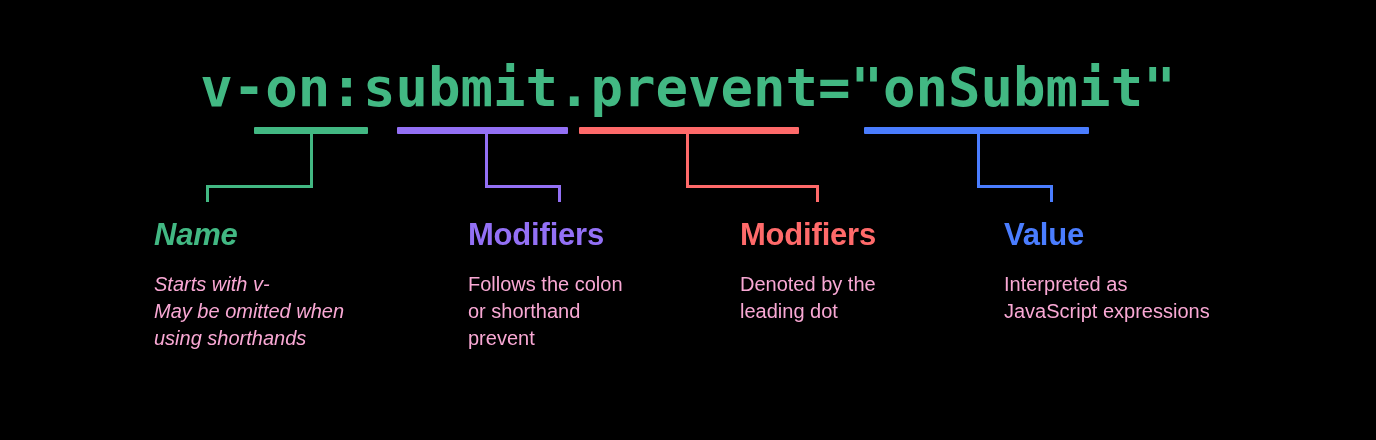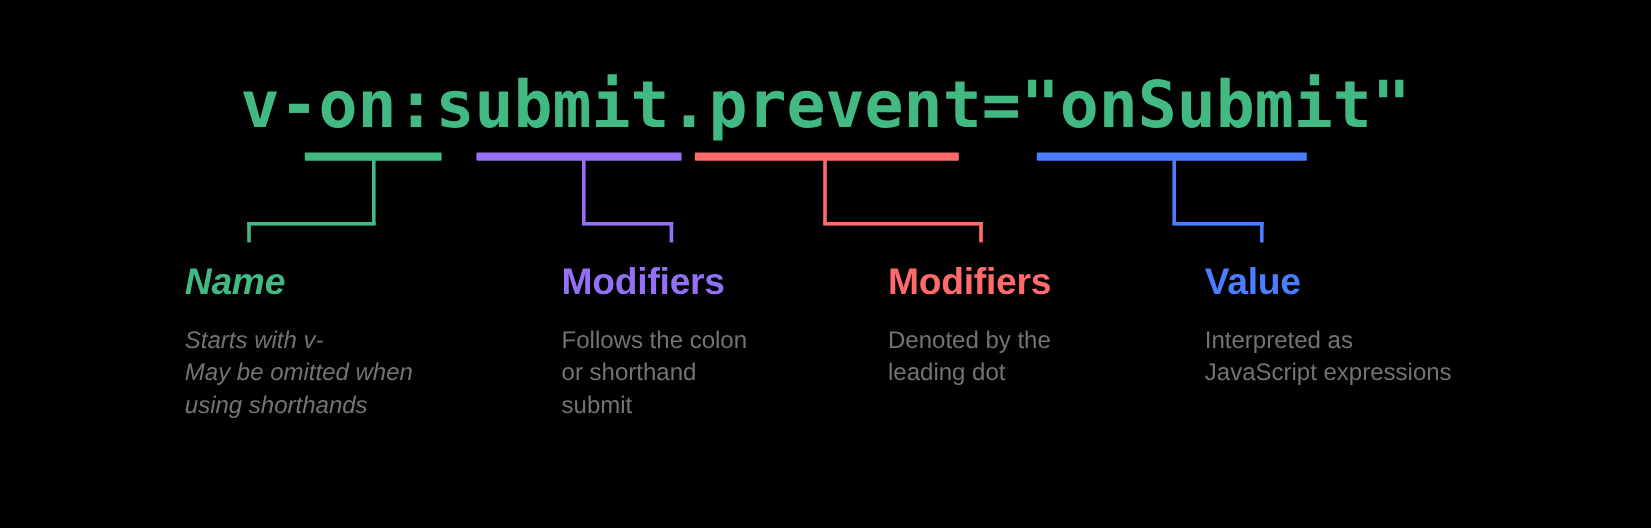--- a/index.html
+++ b/index.html
@@ -65,21 +65,21 @@
     line-height: 38px;
     letter-spacing: -0.2px;
     margin: 0 0 17px 0;
     white-space: nowrap;
   }
   .col-desc {
     font-family: "Liberation Sans", sans-serif;
     font-size: 20px;
     font-weight: 400;
     line-height: 27px;
-    color: #737373;
+    color: #f9a8d4;
     white-space: pre-line;
     margin: 0;
   }
 </style>
 </head>
 <body>
 
 <div id="stage">
 
   <div class="code-line">v-on:submit.prevent="onSubmit"</div>
@@ -108,21 +108,21 @@
     <div class="col-head" style="color:#42b883;">Name</div>
     <div class="col-desc">Starts with v-
 May be omitted when
 using shorthands</div>
   </div>
 
   <div class="col" style="left:468px; width:260px;">
     <div class="col-head" style="color:#9370f5;">Modifiers</div>
     <div class="col-desc">Follows the colon
 or shorthand
-submit</div>
+prevent</div>
   </div>
 
   <div class="col" style="left:1004px; width:320px;">
     <div class="col-head" style="color:#4a7dff;">Value</div>
     <div class="col-desc">Interpreted as
 JavaScript expressions</div>
   </div>
 
   <div class="col" style="left:740px; width:250px;">
     <div class="col-head" style="color:#ff6a6a;">Modifiers</div>

